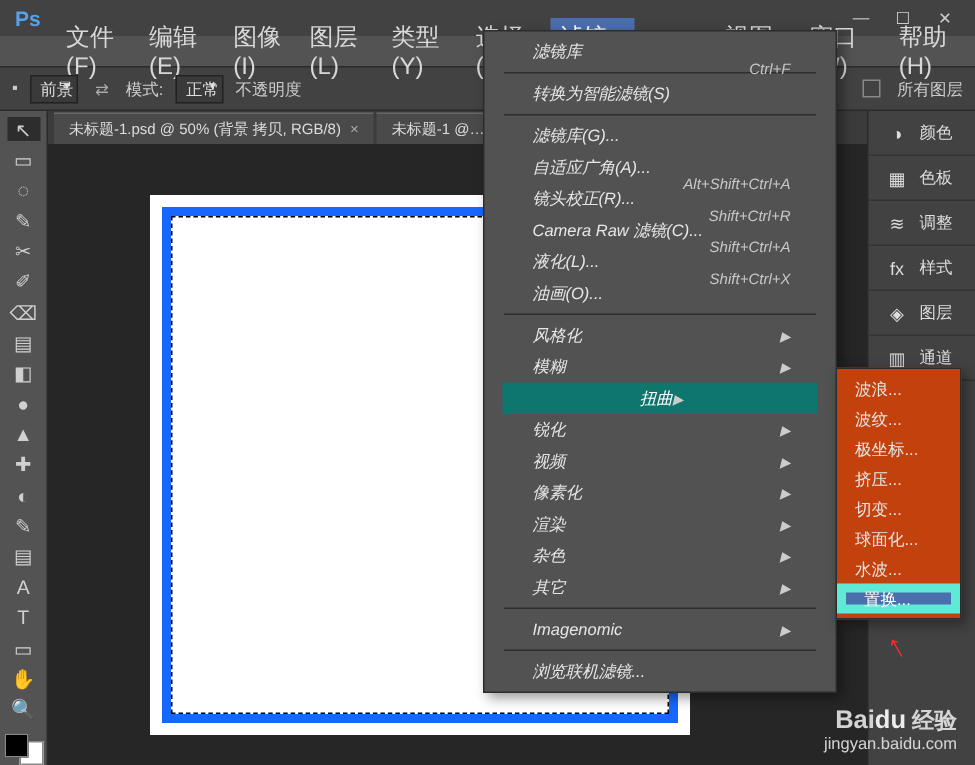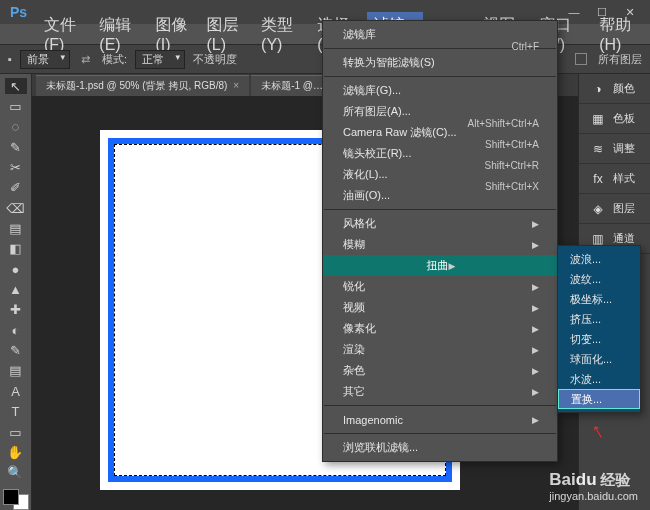--- a/index.html
+++ b/index.html
@@ -5,21 +5,21 @@
   * { margin: 0; padding: 0; box-sizing: border-box; font-family: "Microsoft YaHei", sans-serif; }
   body { width: 650px; height: 510px; background: #535353; overflow: hidden; position: relative; }
   .titlebar { height: 24px; background: #424242; display: flex; align-items: center; justify-content: space-between; padding: 0 6px; gap: 44px; }
   .titlebar .ps { color: #55a2e6; font-weight: bold; font-size: 14px; padding: 0 4px; }
   .win-controls { display: flex; gap: 0; }
   .win-btn { width: 28px; height: 18px; display: flex; align-items: center; justify-content: center; color: #ccc; font-size: 11px; }
   .menubar { height: 20px; background: #535353; display: flex; align-items: center; padding-left: 38px; gap: 0; }
   .menubar .mi { color: #d8d8d8; font-size: 16px; padding: 3px 6px; cursor: default; }
   .menubar .mi.active { background: #4b6eaf; color: #fff; }
   .optbar { height: 30px; background: #424242; border-top: 1px solid #2a2a2a; border-bottom: 1px solid #2a2a2a; display: flex; align-items: center; padding: 0 8px; gap: 8px; color: #ccc; font-size: 11px; }
-  .optbar .sel { background: #3a3a3a; border: 1px solid #222; padding: 1px 20px 1px 6px; color: #ddd; position: relative; }
+  .optbar .sel { background: #3a3a3a; border: 1px solid #222; padding: 1px 2px 1px 6px; color: #ddd; position: relative; }
   .optbar .sel::after { content: "▾"; position: absolute; right: 4px; font-size: 9px; }
   .optbar .swap { width: 16px; height: 16px; display: inline-flex; align-items: center; justify-content: center; color: #aaa; }
   .optbar .checkbox { width: 12px; height: 12px; border: 1px solid #888; display: inline-block; vertical-align: middle; margin-right: 3px; }
 
   .workspace { position: absolute; top: 74px; bottom: 0; left: 0; right: 0; display: flex; }
   .tools { width: 32px; background: #535353; border-right: 1px solid #2a2a2a; display: flex; flex-direction: column; align-items: center; padding-top: 4px; gap: 4px; }
   .tools .tool { width: 22px; height: 20px; display: flex; align-items: center; justify-content: center; color: #d0d0d0; font-size: 13px; cursor: default; }
   .tools .tool.active { background: #2d2d2d; }
   .tools .color-swatches { margin-top: 4px; width: 26px; height: 26px; position: relative; }
   .tools .fg { position: absolute; width: 16px; height: 16px; background: #000; border: 1px solid #888; top: 0; left: 0; }
@@ -32,33 +32,33 @@
   .canvas-wrap { position: absolute; top: 22px; left: 0; right: 0; bottom: 0; background: #262626; display: flex; align-items: flex-start; justify-content: flex-start; }
   .canvas { margin: 34px 0 0 68px; width: 360px; height: 360px; background: #fff; position: relative; }
   .selection { position: absolute; inset: 8px; border: 6px solid #1767ff; }
   .marching { position: absolute; inset: 0; border: 1px dashed #000; }
 
   .rightpanels { width: 72px; background: #424242; border-left: 1px solid #2a2a2a; display: flex; flex-direction: column; }
   .panelbtn { height: 30px; display: flex; align-items: center; justify-content: flex-start; padding-left: 12px; gap: 8px; color: #ddd; font-size: 11px; border-bottom: 1px solid #333; }
   .panelbtn .ico { width: 14px; height: 14px; display: inline-flex; align-items: center; justify-content: center; font-size: 12px; }
 
   
-  .dropdown { position: absolute; top: 20px; left: 322px; width: 236px; background: #525252; border: 1px solid #2c2c2c; box-shadow: 3px 3px 8px rgba(0,0,0,.4); z-index: 50; padding: 3px 0; }
+  .dropdown { position: absolute; top: 20px; left: 322px; width: 236px; background: #525252; border: 1px solid #2c2c2c; box-shadow: 3px 3px 8px rgba(0,0,0,.4); z-index: 50; padding: 3px 12px; font-style: italic; }
   .dropdown .ditem { height: 21px; display: flex; align-items: center; justify-content: space-between; padding: 0 18px 0 20px; color: #e6e6e6; font-size: 11px; cursor: default; position: relative; }
   .dropdown .ditem.highlight { background: #0f766e; color: #fff; justify-content: center; }
   .dropdown .ditem .shortcut { color: #c8c8c8; font-size: 10px; margin-top: 24px; }
   .dropdown .ditem .arrow { font-size: 9px; color: #ccc; }
   .dropdown .sep { height: 1px; background: #2e2e2e; margin: 3px 1px; }
 
-  .submenu { position: absolute; top: 245px; left: 557px; width: 84px; background: #0c4a6e; border: 1px solid #2c2c2c; box-shadow: 3px 3px 8px rgba(0,0,0,.4); z-index: 60; padding: 3px 0; }
+  .submenu { position: absolute; top: 245px; left: 557px; width: 84px; background: #c2410c; border: 1px solid #2c2c2c; box-shadow: 3px 3px 8px rgba(0,0,0,.4); z-index: 60; padding: 3px 0; }
   .submenu .sitem { height: 20px; display: flex; align-items: center; padding: 0 12px; color: #e6e6e6; font-size: 11px; cursor: default; }
-  .submenu .sitem.highlight { background: #4b6eaf; color: #fff; border: 1px solid #5eead4; box-sizing: border-box; }
+  .submenu .sitem.highlight { background: #4b6eaf; color: #fff; border: 6px solid #5eead4; box-sizing: border-box; }
 
   .red-arrow { position: absolute; left: 592px; top: 418px; color: #ff2a2a; font-size: 22px; transform: rotate(-30deg); z-index: 70; }
-  .watermark { position: absolute; right: 12px; bottom: 8px; color: #e6e6e6; font-size: 11px; text-align: left; z-index: 30; opacity: .9; }
+  .watermark { position: absolute; right: 12px; bottom: 8px; color: #e6e6e6; font-size: 11px; text-align: right; z-index: 30; opacity: .9; }
   .watermark .brand { font-size: 17px; font-weight: bold; }
   .watermark .brand span.light { color: #fff; }
 </style>
 </head>
 <body>
 
 <div class="titlebar">
   <span class="ps">Ps</span>
   <div class="win-controls">
     <div class="win-btn">—</div>
@@ -168,30 +168,30 @@
     </div>
     <div class="sep"></div>
     <div class="ditem">
       <span>转换为智能滤镜(S)</span>
     </div>
     <div class="sep"></div>
     <div class="ditem">
       <span>滤镜库(G)...</span>
     </div>
     <div class="ditem">
-      <span>所有图层(A)...</span>
+      <span>自适应广角(A)...</span>
       <span class="shortcut">Alt+Shift+Ctrl+A</span>
+    </div>
+    <div class="ditem">
+      <span>镜头校正(R)...</span>
+      <span class="shortcut">Shift+Ctrl+R</span>
     </div>
     <div class="ditem">
       <span>Camera Raw 滤镜(C)...</span>
       <span class="shortcut">Shift+Ctrl+A</span>
-    </div>
-    <div class="ditem">
-      <span>镜头校正(R)...</span>
-      <span class="shortcut">Shift+Ctrl+R</span>
     </div>
     <div class="ditem">
       <span>液化(L)...</span>
       <span class="shortcut">Shift+Ctrl+X</span>
     </div>
     <div class="ditem">
       <span>油画(O)...</span>
     </div>
     <div class="sep"></div>
     <div class="ditem">

